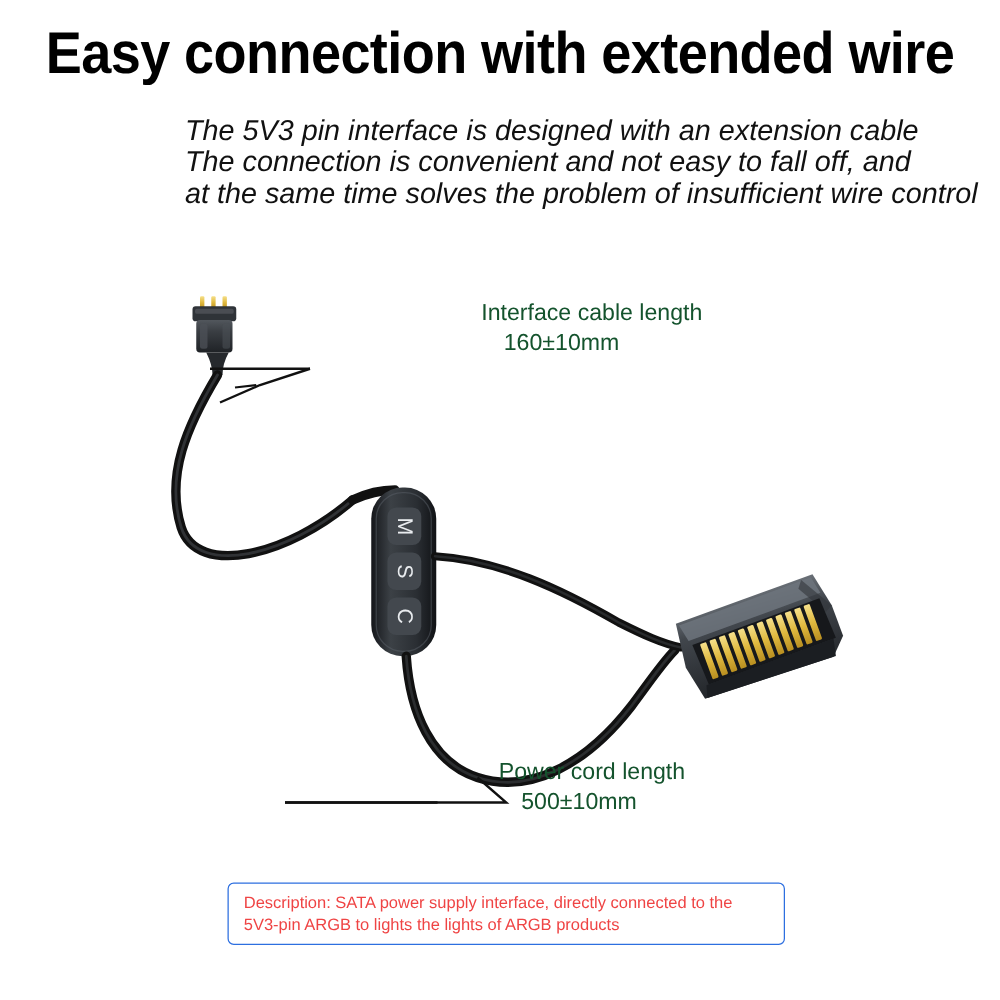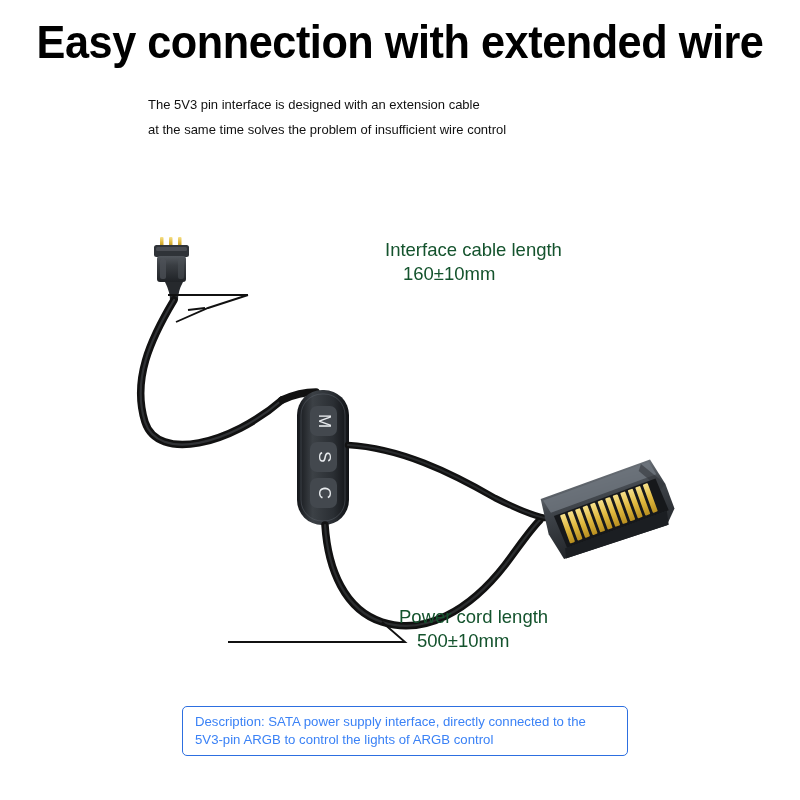--- a/index.html
+++ b/index.html
@@ -37,23 +37,24 @@
     letter-spacing: -0.5px;
     color: #000000;
     transform: scaleX(0.92);
   }
 
   .subcopy {
     position: absolute;
     left: 148px;
     top: 92px;
     width: 560px;
-    font-size: 13px;
+    font-size: 23px;
     line-height: 25px;
     color: #111111;
+    font-style: italic;
   }
   .subcopy div { white-space: nowrap; }
 
   
   .stage {
     position: absolute;
     left: 0;
     top: 190px;
     width: 800px;
     height: 500px;
@@ -82,33 +83,34 @@
     width: 446px;
     border: 1.6px solid #2d6fe0;
     border-radius: 5px;
     background: #ffffff;
     padding: 6px 10px 7px 12px;
     box-sizing: border-box;
   }
   .descbox div {
     font-size: 13.2px;
     line-height: 17.5px;
-    color: #3b82f6;
+    color: #ef4444;
     white-space: nowrap;
   }
 </style>
 </head>
 <body>
 
 <div id="page">
 
   <div class="headline">Easy connection with extended wire</div>
 
   <div class="subcopy">
     <div>The 5V3 pin interface is designed with an extension cable</div>
+    <div>The connection is convenient and not easy to fall off, and</div>
     <div>at the same time solves the problem of insufficient wire control</div>
   </div>
 
   <div class="stage">
     <svg width="800" height="500" viewBox="0 0 800 500" xmlns="http://www.w3.org/2000/svg">
       <defs>
         <linearGradient id="gradCable" x1="0" y1="0" x2="1" y2="0">
           <stop offset="0%" stop-color="#1c1c1c"></stop>
           <stop offset="45%" stop-color="#4a4a4a"></stop>
           <stop offset="100%" stop-color="#141414"></stop>
@@ -228,16 +230,16 @@
     <div class="l2">160±10mm</div>
   </div>
 
   <div class="callout callout-bottom">
     <div>Power cord length</div>
     <div class="l2">500±10mm</div>
   </div>
 
   <div class="descbox">
     <div>Description: SATA power supply interface, directly connected to the</div>
-    <div>5V3-pin ARGB to control the lights of ARGB control</div>
+    <div>5V3-pin ARGB to lights the lights of ARGB products</div>
   </div>
 
 </div>
 
 </body></html>

